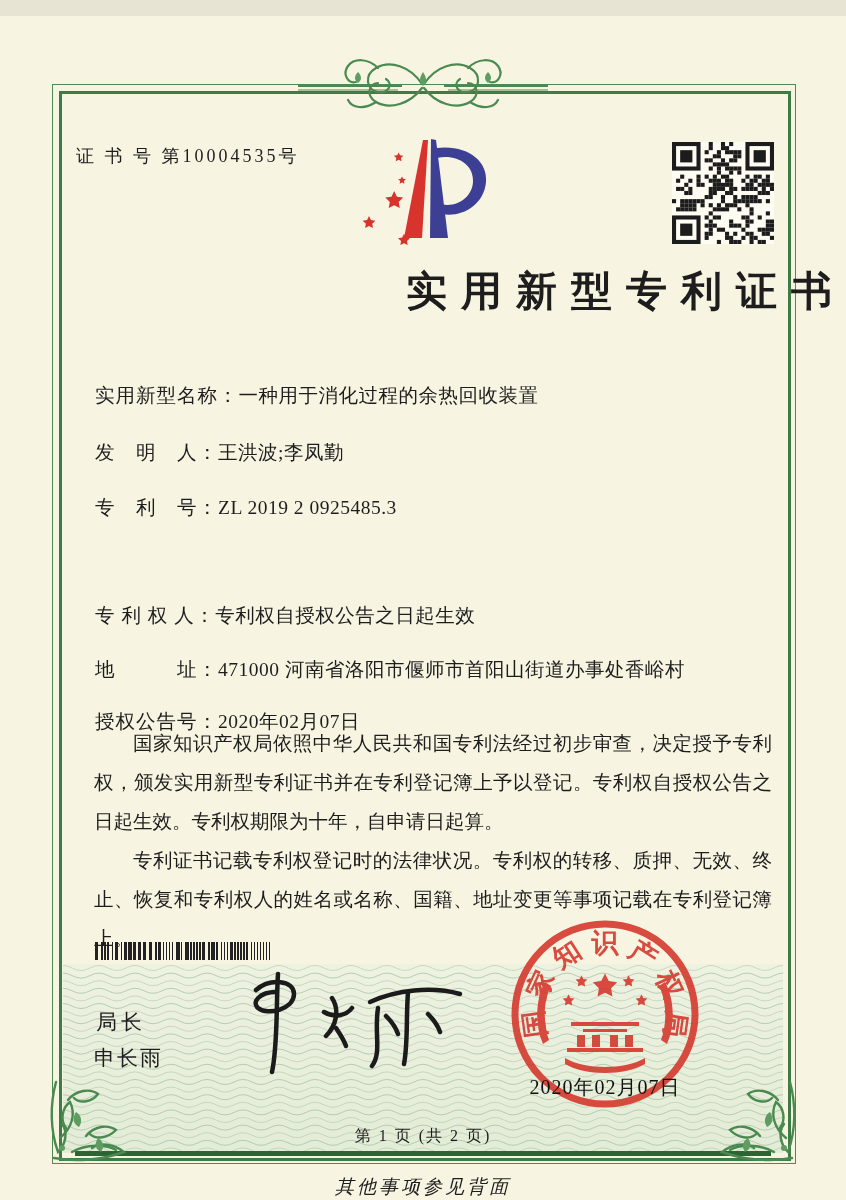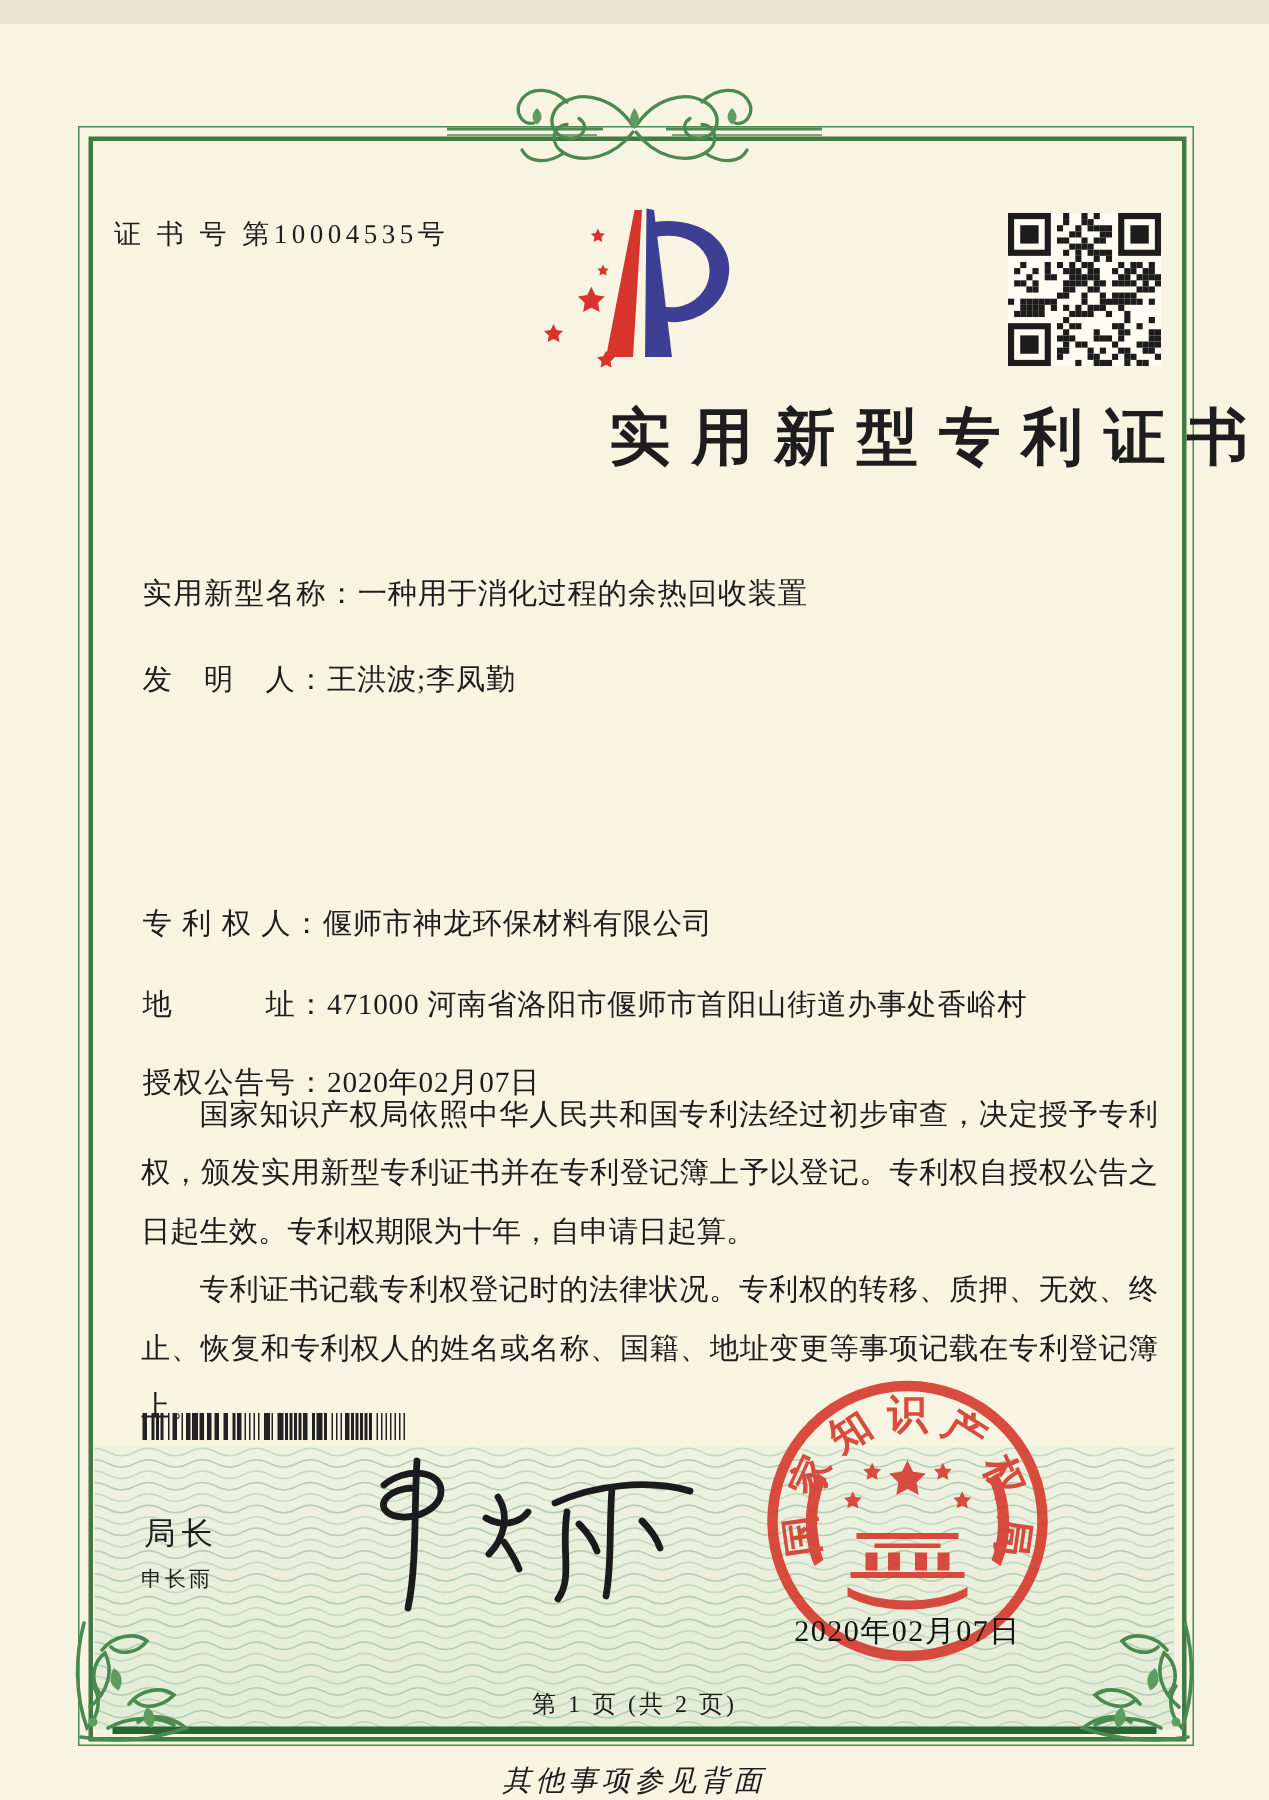--- a/index.html
+++ b/index.html
@@ -30,21 +30,21 @@
   .paras{position:absolute;left:94px;top:708px;width:678px;font-size:19.5px;
          line-height:2.0;text-align:justify;}
   .paras p{margin:0;text-indent:2em;}
   
   .barcode{position:absolute;left:95px;top:926px;width:237px;height:18px;display:flex;align-items:stretch;}
   .barcode i{display:block;background:#222;}
   .barcode s{display:block;}
   
   .officer-role{position:absolute;left:96px;top:992px;font-size:21px;letter-spacing:4px;
                 font-family:"Liberation Sans","DejaVu Sans",sans-serif;}
-  .officer-name{position:absolute;left:94px;top:1028px;font-size:14px;letter-spacing:2px;
+  .officer-name{position:absolute;left:94px;top:1028px;font-size:21px;letter-spacing:2px;
                 font-family:"Liberation Sans","DejaVu Sans",sans-serif;}
   .signature{position:absolute;left:220px;top:948px;}
   
   .seal{position:absolute;left:505px;top:898px;width:200px;height:200px;}
   .seal-date{position:absolute;left:512px;top:1058px;width:186px;text-align:center;
              font-size:20px;letter-spacing:1px;color:#111;}
   
   .page-num{position:absolute;left:0;top:1110px;width:846px;text-align:center;font-size:16px;letter-spacing:2px;}
   .back-note{position:absolute;left:0;top:1158px;width:846px;text-align:center;font-size:19px;
              letter-spacing:3px;font-style:italic;}
@@ -374,22 +374,25 @@
   </div>
 
   <div class="title">实用新型专利证书</div>
 
   <div class="row" style="top:366px">
     <span class="lab">实用新型名称：</span><span class="val">一种用于消化过程的余热回收装置</span>
   </div>
   <div class="row" style="top:423px">
     <span class="lab">发　明　人：</span><span class="val">王洪波;李凤勤</span>
   </div>
+  <div class="row" style="top:478px">
+    <span class="lab">专　利　号：</span><span class="val">ZL 2019 2 0925485.3</span>
+  </div>
   <div class="row" style="top:586px">
-    <span class="lab">专 利 权 人：</span><span class="val">偃师市神龙环保材料有限公司</span>
+    <span class="lab">专 利 权 人：</span><span class="val">专利权自授权公告之日起生效</span>
   </div>
   <div class="row" style="top:640px">
     <span class="lab">地　　　址：</span><span class="val">471000 河南省洛阳市偃师市首阳山街道办事处香峪村</span>
   </div>
   <div class="row" style="top:692px">
     <span class="lab">授权公告号：</span><span class="val">2020年02月07日</span>
   </div>
 
   <div class="paras">
     <p>国家知识产权局依照中华人民共和国专利法经过初步审查，决定授予专利权，颁发实用新型专利证书并在专利登记簿上予以登记。专利权自授权公告之日起生效。专利权期限为十年，自申请日起算。</p>

